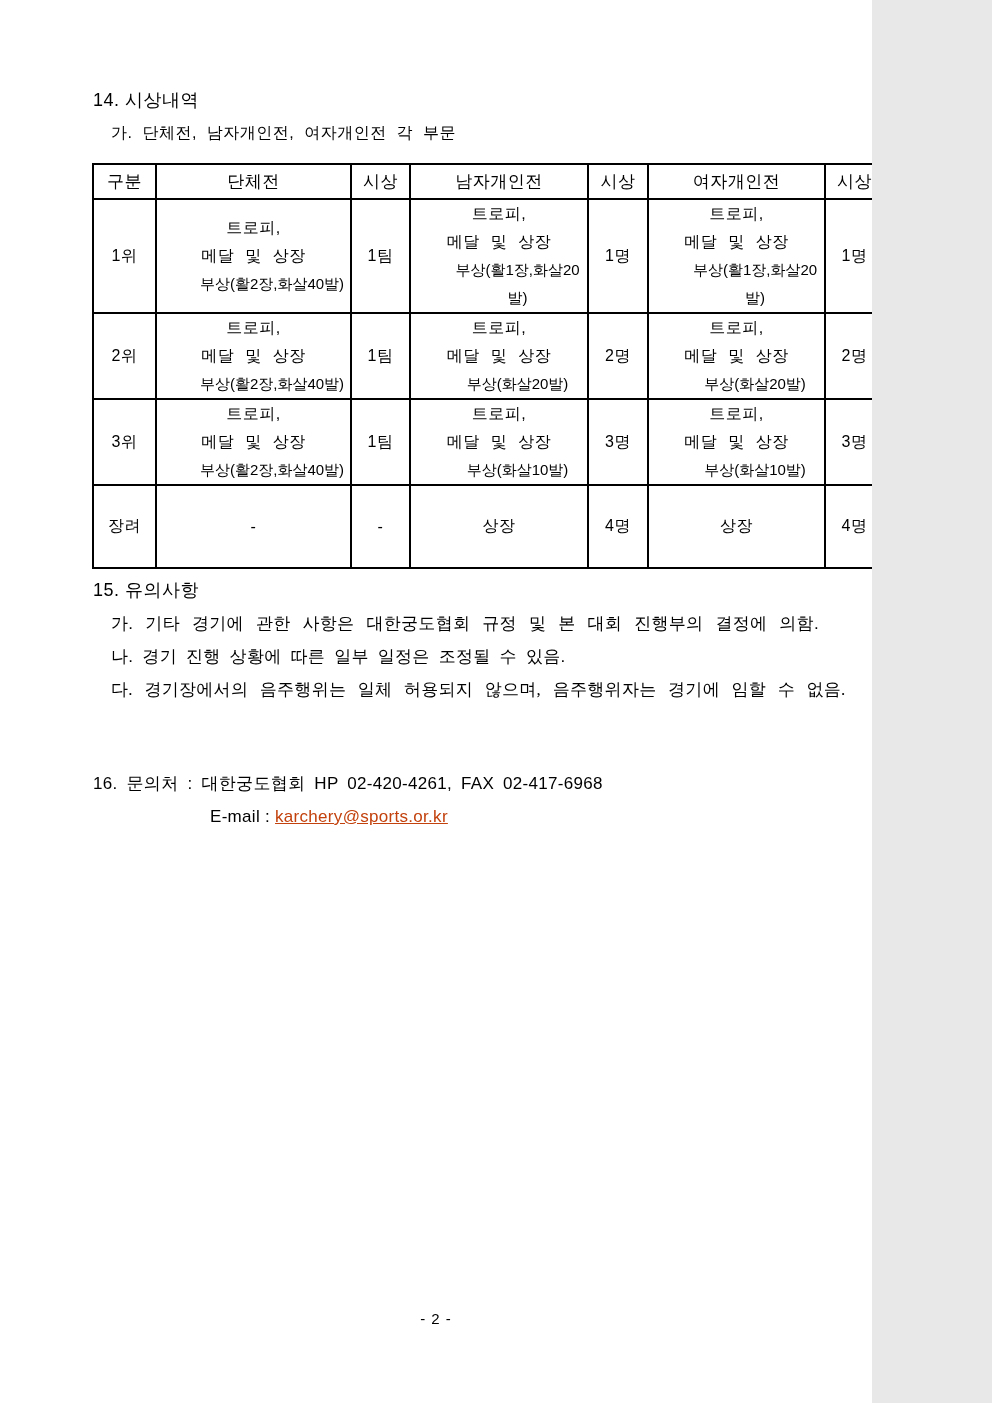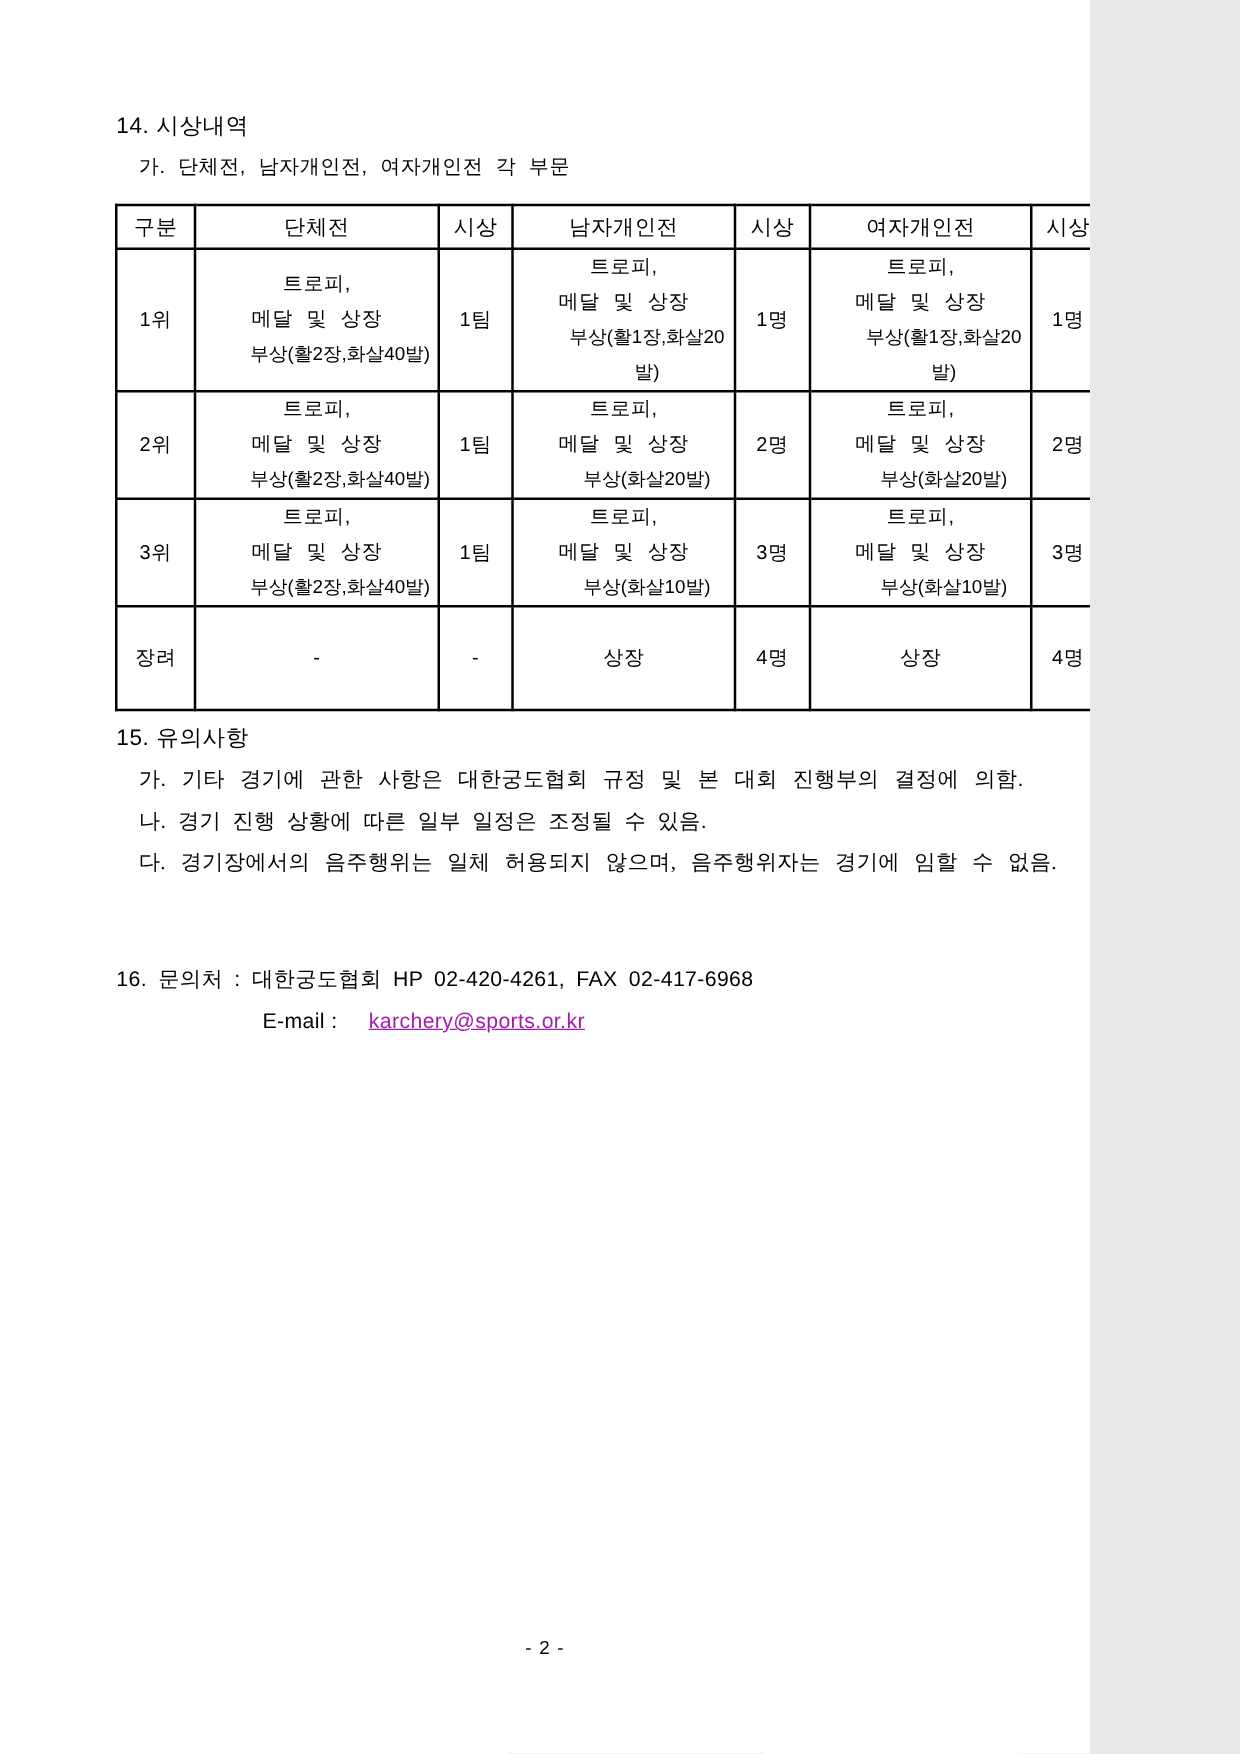--- a/index.html
+++ b/index.html
@@ -39,21 +39,21 @@
   table.awards thead tr{height:35px;}
   table.awards thead th{font-size:17px;}
   tr.r1{height:84px;} tr.r2{height:82px;} tr.r3{height:83px;} tr.r4{height:83px;margin-top:10px;}
   td.prize div{line-height:28px;}
   td.prize .mid{word-spacing:6px;}
   td.prize .small{font-size:15px;letter-spacing:0;padding-left:37px;}
   .footer{
     position:absolute;left:0;top:1310px;width:100%;
     text-align:center;font-size:15px;letter-spacing:1px;
   }
-  .email-link{color:#a21caf;text-decoration:underline;cursor:pointer;margin-left:20px;}
+  .email-link{color:#c2410c;text-decoration:underline;cursor:pointer;}
 </style>
 </head>
 <body>
 
 <div class="page">
 
   <div class="abs sec-title" style="left:93px;top:88px;">14. 시상내역</div>
   <div class="abs sec-sub" style="left:111px;top:123px;">가. 단체전, 남자개인전, 여자개인전 각 부문</div>
 
   <table class="awards">

